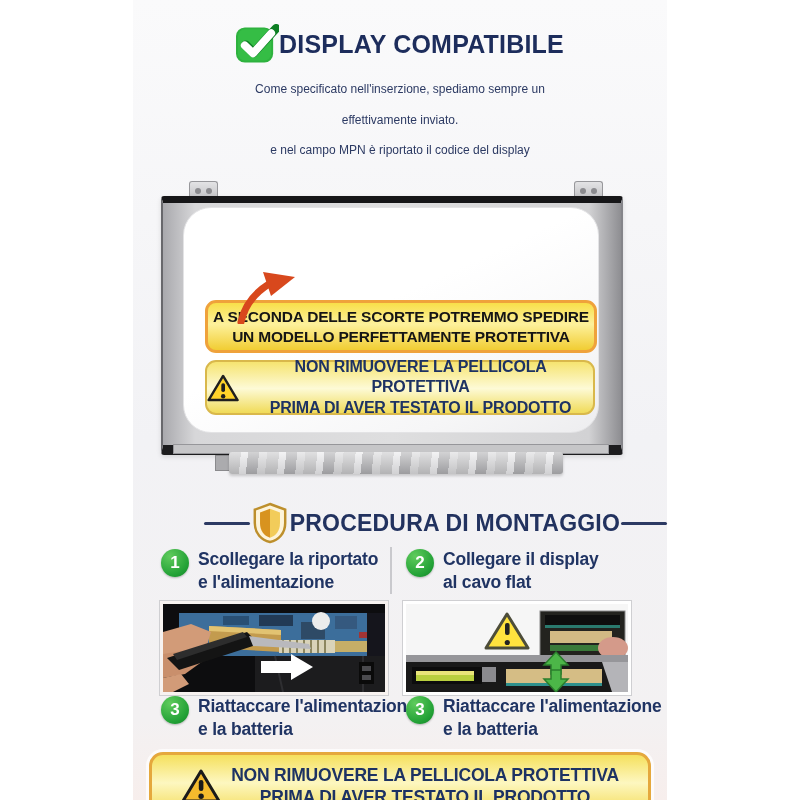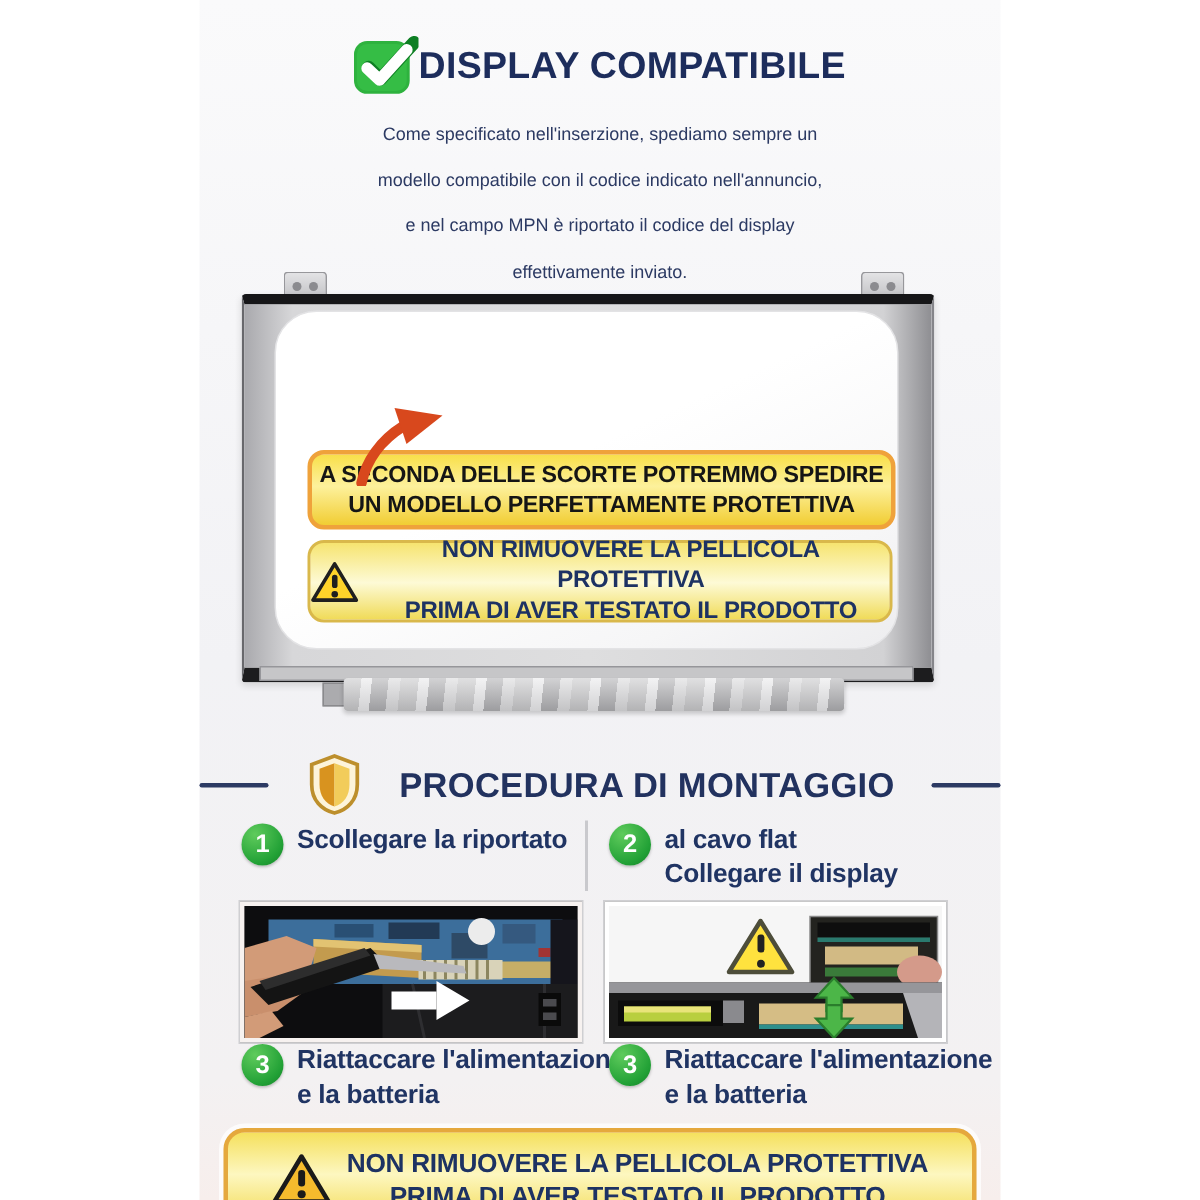--- a/index.html
+++ b/index.html
@@ -76,21 +76,21 @@
     display:flex;align-items:center;justify-content:center;gap:9px;
   }
   .film-label .txt{
     font-size:16px;font-weight:800;color:#1d3263;line-height:20.5px;text-align:center;letter-spacing:-.2px;
   }
   .red-arrow{position:absolute;left:96px;top:270px;z-index:5;}
 
   
   .proc-heading{
     position:absolute;left:0;top:502px;width:534px;
-    display:flex;align-items:center;justify-content:space-between;gap:1px;
+    display:flex;align-items:center;justify-content:flex-end;gap:1px;
   }
   .hline{width:46px;height:3px;background:#2c3a63;border-radius:2px;}
   .proc-title{font-size:23px;font-weight:800;color:#22325f;letter-spacing:.2px;}
 
   .step{position:absolute;display:flex;gap:9px;align-items:flex-start;}
   .badge{
     width:28px;height:28px;border-radius:50%;flex:0 0 28px;margin-top:1px;
     background:radial-gradient(circle at 32% 26%,#5fcb5c,#22a136 68%,#148026);
     color:#ffffff;font-size:17px;font-weight:800;
     display:flex;align-items:center;justify-content:center;
@@ -127,23 +127,22 @@
       <rect x="0" y="3" width="38" height="36" rx="9" fill="#2eb23e"></rect>
       <rect x="2" y="5" width="34" height="32" rx="7" fill="#35bd45"></rect>
       <path d="M10 21 L18 29 L41 4" fill="none" stroke="#0e7f24" stroke-width="9" stroke-linecap="round" stroke-linejoin="round"></path>
       <path d="M9 21.5 L17.5 29.5 L36 9" fill="none" stroke="#ffffff" stroke-width="8" stroke-linecap="round" stroke-linejoin="round"></path>
     </svg>
     <div class="title">DISPLAY COMPATIBILE</div>
   </div>
 
   <div class="intro">
     <div>Come specificato nell'inserzione, spediamo sempre un</div>
-    <div>modello compatibile con il codice indicato nell'annuncio,</div>
+    <div>effettivamente inviato.</div>
     <div>e nel campo MPN è riportato il codice del display</div>
-    <div>effettivamente inviato.</div>
   </div>
 
   <div class="bracket" style="left:56px;">
       <i></i>
       <i></i>
     </div>
   <div class="bracket" style="left:441px;">
       <i></i>
       <i></i>
     </div>
@@ -186,28 +185,29 @@
     <div class="proc-title">PROCEDURA DI MONTAGGIO</div>
     <div class="hline"></div>
   </div>
 
   <div class="col-divider"></div>
 
   <div class="step" style="left:28px;top:548px;">
     <div class="badge">1</div>
     <div class="step-txt">
       <div>Scollegare la riportato</div>
+      <div>e l'alimentazione</div>
     </div>
   </div>
 
   <div class="step" style="left:273px;top:548px;">
     <div class="badge">2</div>
     <div class="step-txt">
+      <div>Collegare il display</div>
       <div>al cavo flat</div>
-      <div>Collegare il display</div>
     </div>
   </div>
 
   <div class="shot" style="left:27px;">
     <svg width="222" height="88" viewBox="0 0 222 88">
       <rect width="222" height="88" fill="#0d0d0f"></rect>
       <rect x="16" y="9" width="196" height="43" fill="#3c6e9b"></rect>
       <rect x="60" y="12" width="26" height="9" fill="#294f74"></rect>
       <rect x="96" y="11" width="34" height="11" fill="#223a55"></rect>
       <rect x="138" y="18" width="24" height="17" fill="#2e4a66"></rect>

